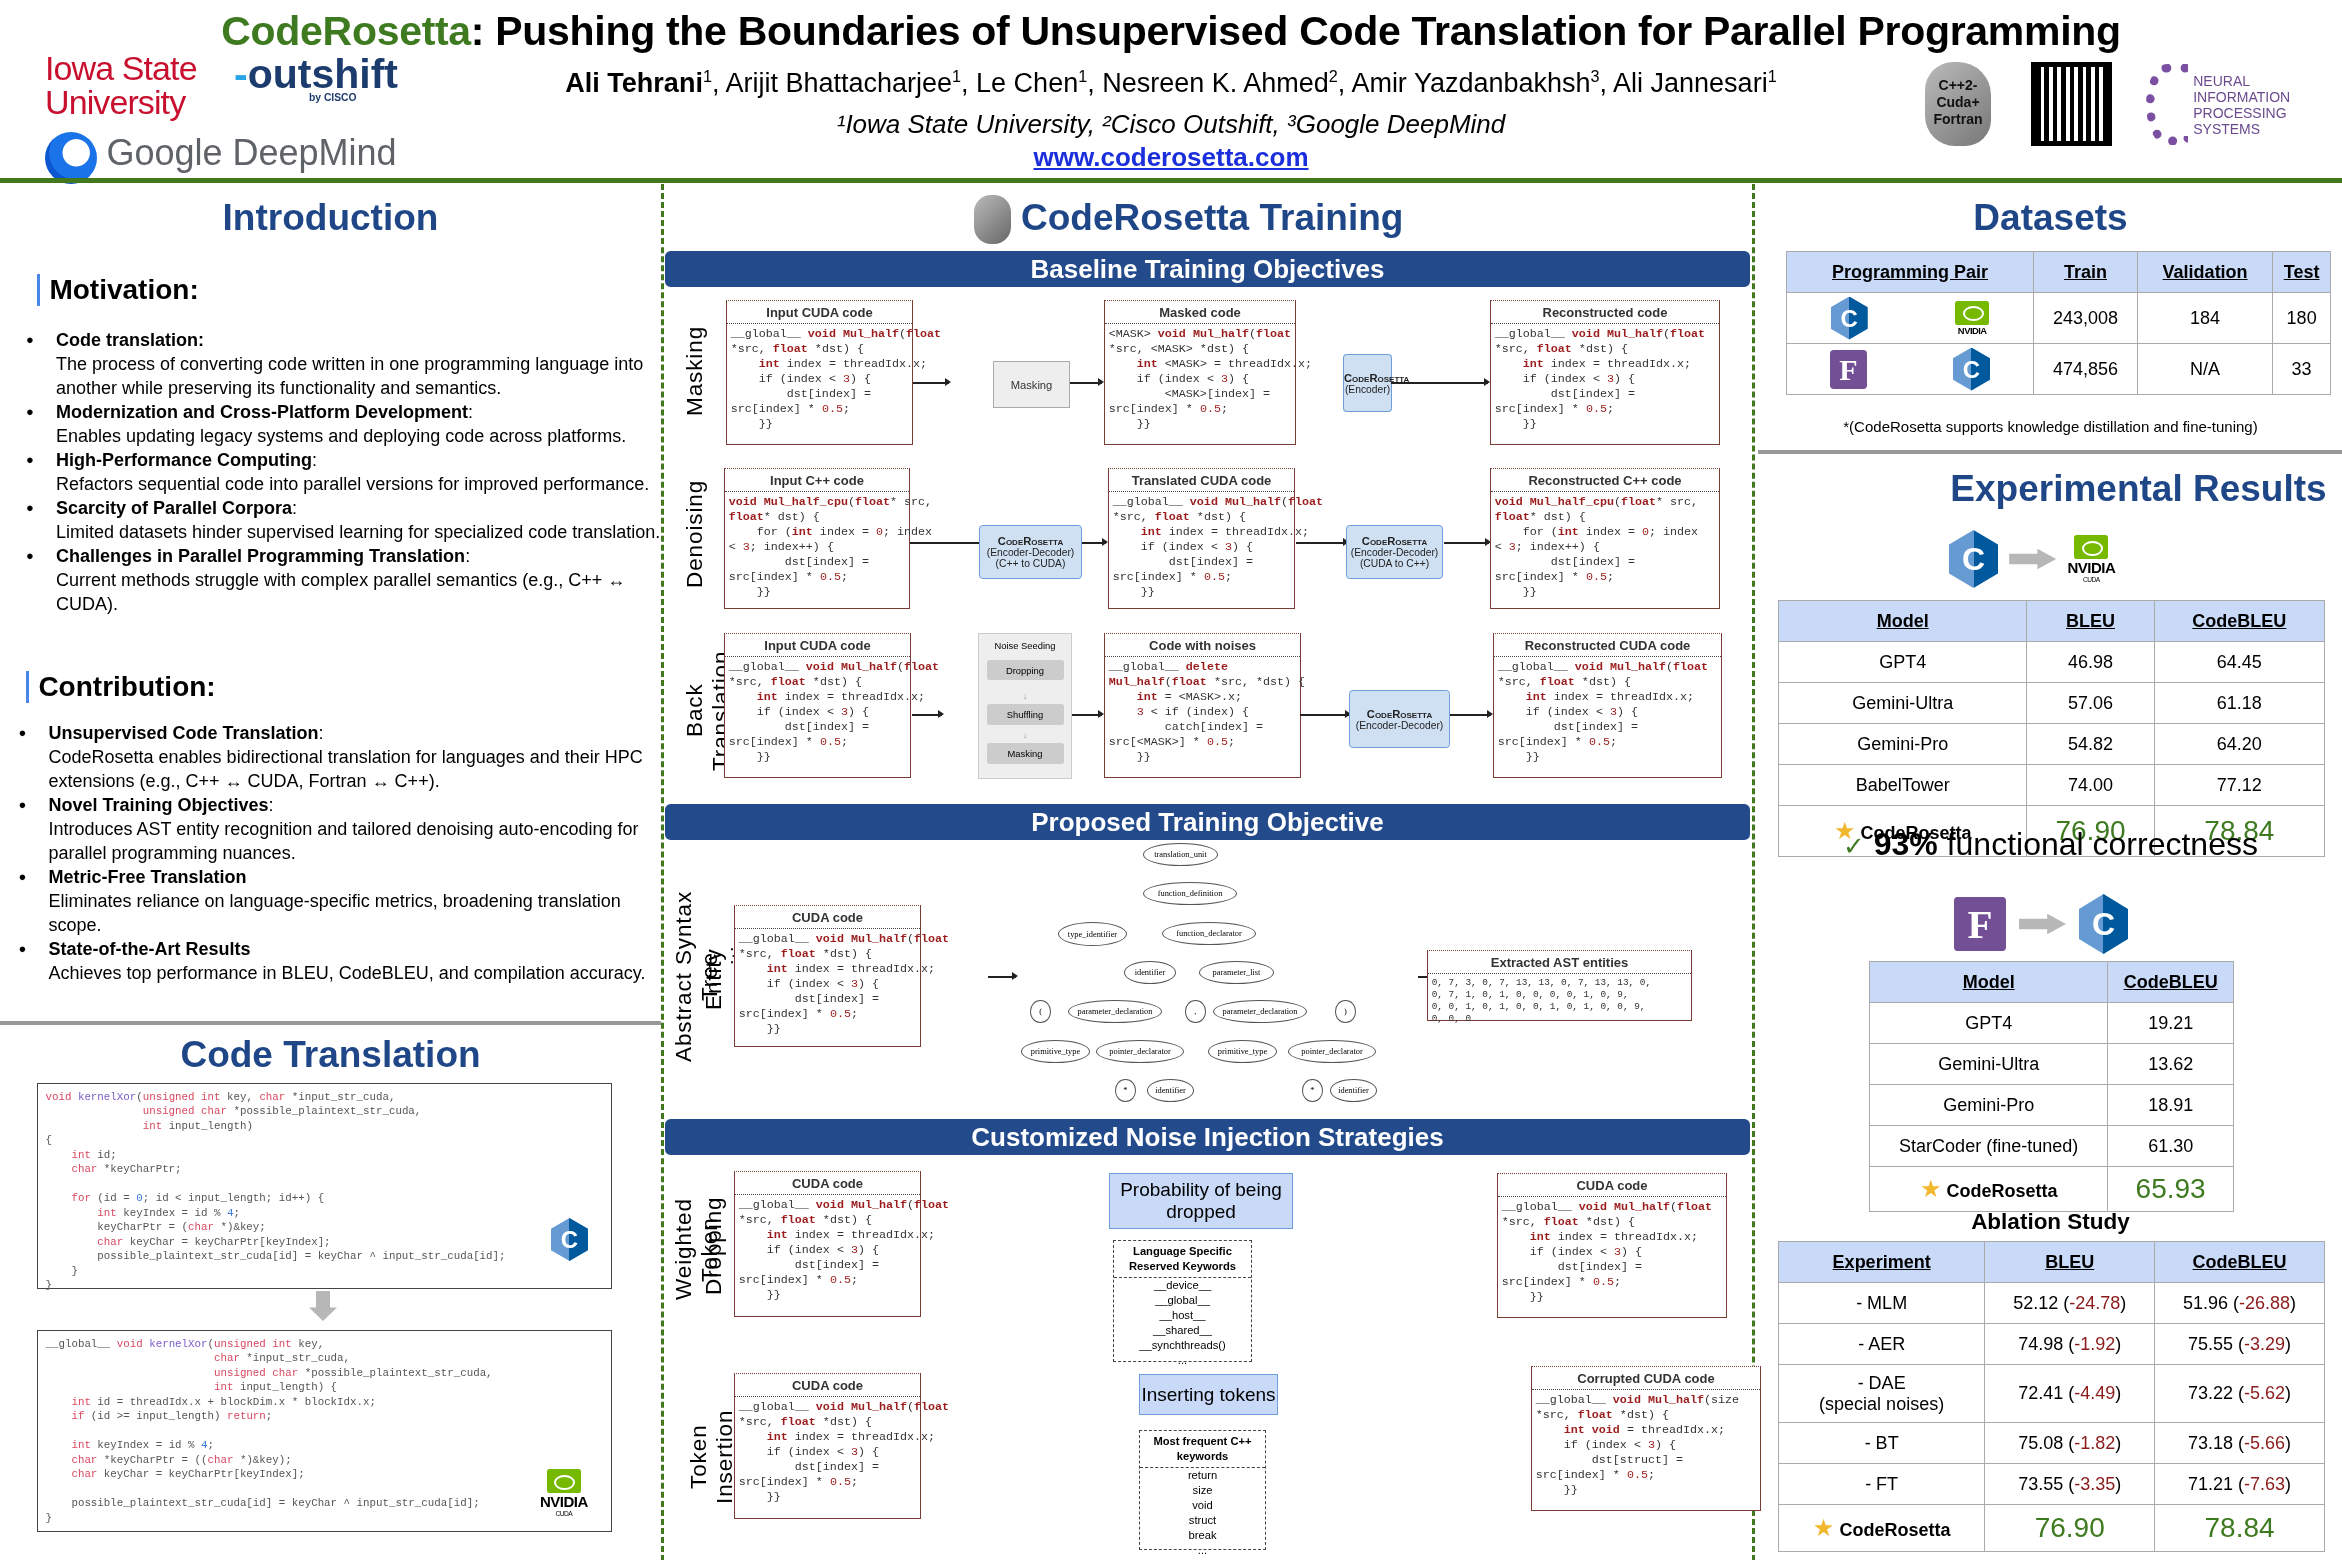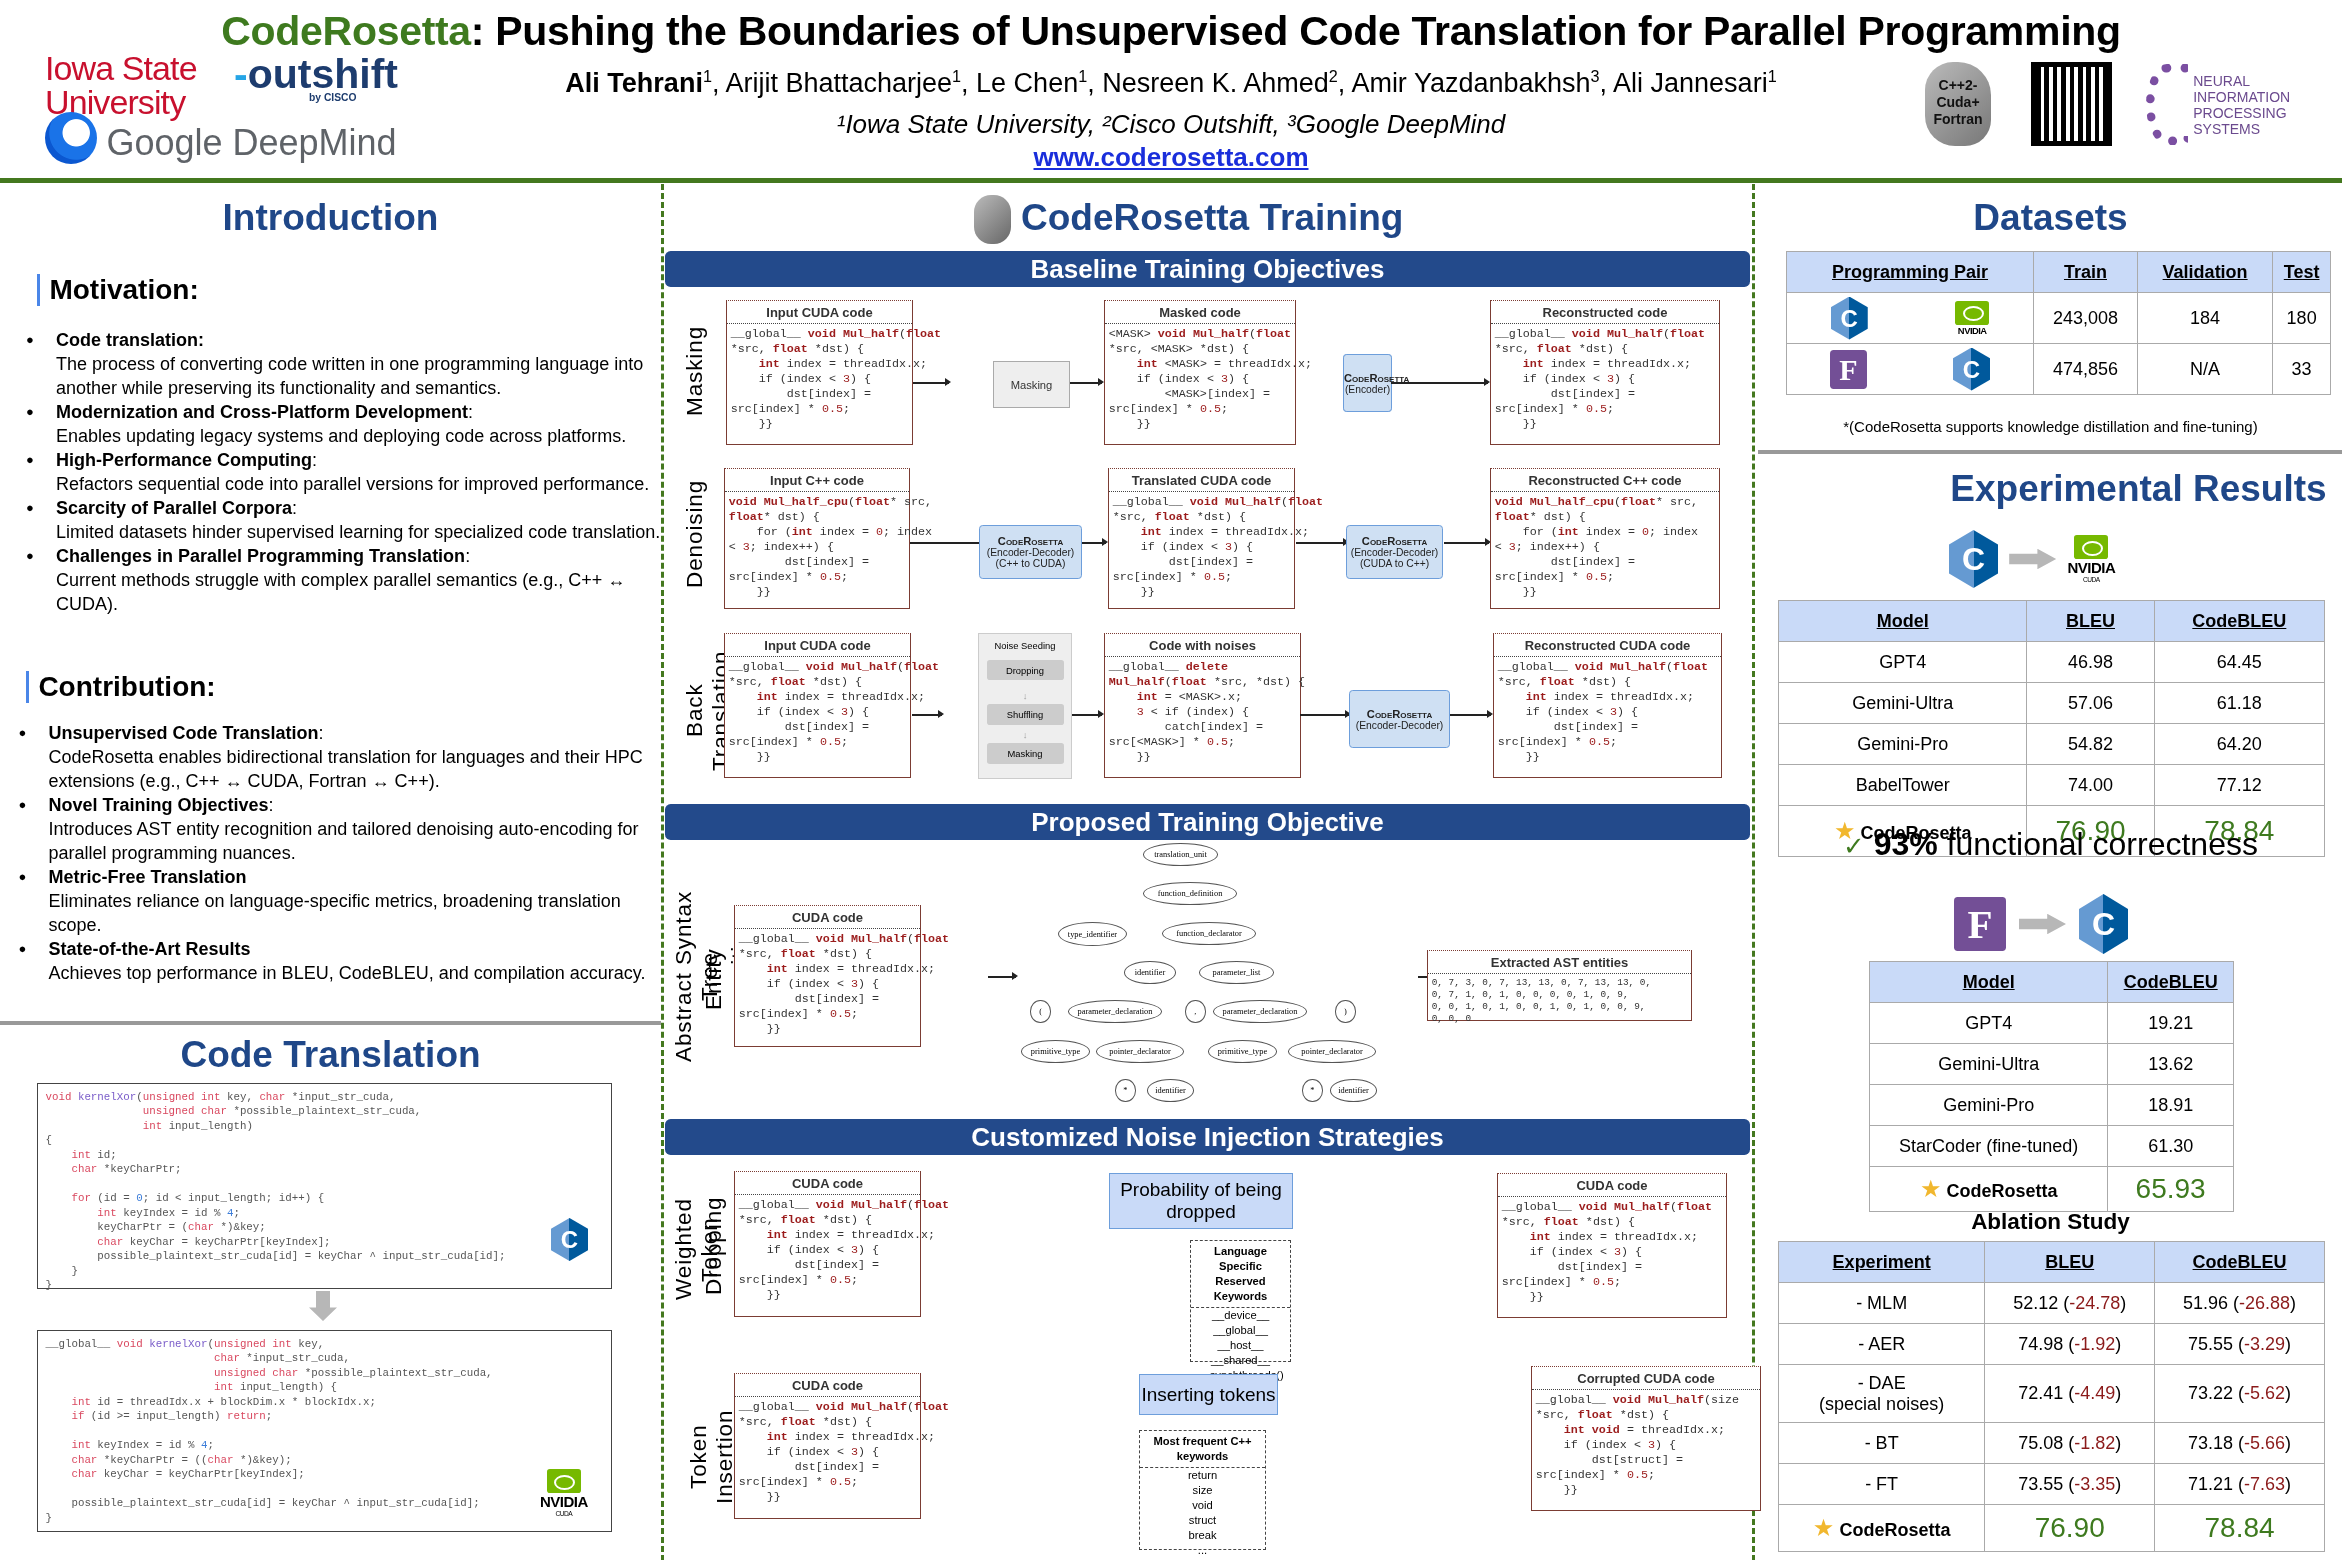--- a/index.html
+++ b/index.html
@@ -12,21 +12,21 @@
 #affil{left:0;width:2342px;top:109px;text-align:center;font-size:26px;font-style:italic}
 #site{left:0;width:2342px;top:142px;text-align:center;font-size:26px;font-weight:bold}
 #site a{color:#1a2edb;text-decoration:underline}
 sup{font-size:60%}
 .header-rule{left:0;top:178px;width:2342px;height:4.7px;background:#44781f}
 
 .iowa{left:45px;top:51px;font-family:Liberation Sans, sans-serif;color:#c8102e;font-size:34px;line-height:34px;letter-spacing:-0.9px}
 .outshift{left:234px;top:51px;font-size:41px;color:#1d3c6e;font-weight:bold}
 .outshift .dash{color:#25a5e6}
 .outshift .cisco{font-size:10.3px;display:block;margin-left:75px;color:#1d3c6e;margin-top:-5.6px}
-.deepmind{left:45px;top:112px;display:flex;align-items:flex-end;gap:9.4px;font-size:36px;color:#5f6368}
+.deepmind{left:45px;top:132px;display:flex;align-items:flex-start;gap:9.4px;font-size:36px;color:#5f6368}
 .dm-logo{width:52px;height:52px;border-radius:50%;background:radial-gradient(circle at 60% 40%,#fff 0 30%,#1a73e8 32% 60%,#0b57d0 62%)}
 .rosetta-stone{left:1925px;top:62px;width:66px;height:84px;border-radius:28px 33px 26px 30px;background:linear-gradient(135deg,#bbb,#777);color:#111;font-weight:bold;font-size:14px;line-height:17px;text-align:center;padding-top:15px}
 .qr{left:2031px;top:62px;width:81px;height:84px;background:repeating-linear-gradient(90deg,#000 0 4.7px,#fff 4.7px 8.4px),#000;border:5.6px solid #000;outline:2.8px solid #fff}
 .neurips{left:2146px;top:64px;display:flex;align-items:center;gap:5.6px;color:#6b4a8e;font-size:14px;line-height:16px}
 .neurips-dots{width:45px;height:81px;border-radius:50% 0 0 50%;border:9.4px dotted #7b4fa2;border-right:none}
 
 .vdash{width:0;border-left:3.7px dashed #44781f}
 .hgray{height:3.7px;background:#999}
 
 .sec-title{font-size:37px;font-weight:bold;color:#1f4788;text-align:center}
@@ -354,21 +354,21 @@
     <div class="hd">CUDA code</div>
     <div class="bd code-cuda">__global__ <span class="dk">void</span> <span class="dk">Mul_half</span>(<span class="dk">float</span>
 *src, <span class="dk">float</span> *dst) {
     <span class="dk">int</span> index = threadIdx.x;
     if (index &lt; <span class="dk" style="font-weight:normal">3</span>) {
         dst[index] =
 src[index] * <span class="dk" style="font-weight:normal">0.5</span>;
     }}</div>
   </div>
 <div class="abs bluebig" style="left:1109px;top:1173px;width:103px;height:56px;width:184px">Probability of being dropped</div>
-<div class="abs dashbox" style="left:1190px;top:1240px;width:101px;height:122px">
+<div class="abs dashbox" style="left:1113px;top:1240px;width:139px;height:122px">
     <div class="hd">Language Specific Reserved Keywords</div>
     <div id="reserved-list">
       <div>__device__</div>
       <div>__global__</div>
       <div>__host__</div>
       <div>__shared__</div>
       <div>__synchthreads()</div>
       <div>...</div>
     </div>
   </div>

